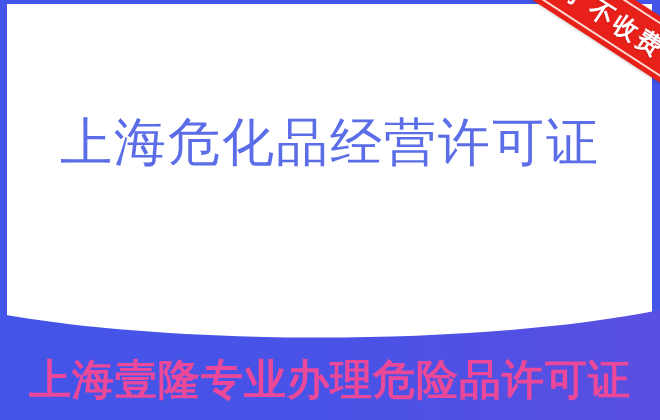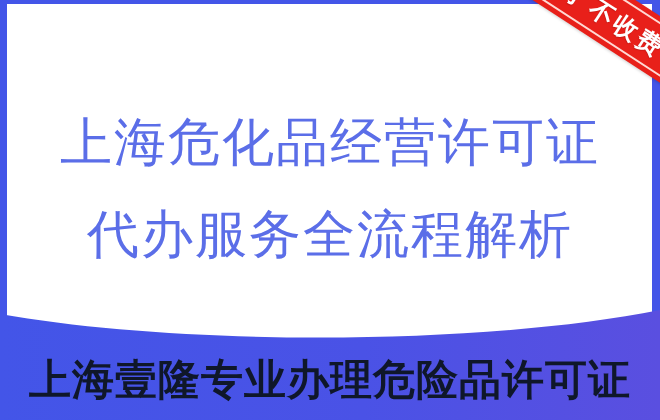--- a/index.html
+++ b/index.html
@@ -65,21 +65,21 @@
     font-family: "DejaVu Sans", "Liberation Sans", sans-serif;
   }
 
   
   .slogan {
     position: absolute;
     left: 0;
     right: 0;
     bottom: 14px;
     text-align: center;
-    color: #0f172a;
+    color: #ec4899;
     font-size: 42px;
     line-height: 52px;
     font-weight: bold;
     letter-spacing: 1px;
     white-space: nowrap;
     z-index: 6;
     font-family: "DejaVu Sans", "Liberation Sans", sans-serif;
   }
 
   
@@ -137,21 +137,20 @@
           <stop offset="55%" stop-color="#4a52e6"></stop>
           <stop offset="100%" stop-color="#5a4fe0"></stop>
         </linearGradient>
       </defs>
       <path d="M0,14 C180,46 480,46 660,10 L660,120 L0,120 Z" fill="url(#bandGrad)"></path>
     </svg>
   </div>
 
   <div class="title-block">
     <div class="title-line">上海危化品经营许可证</div>
-    <div class="title-line">代办服务全流程解析</div>
   </div>
 
   <div class="slogan">上海壹隆专业办理危险品许可证</div>
 
   <div class="ribbon">
     <div class="ribbon-text">不成功  不收费</div>
   </div>
 
 </div>
 

